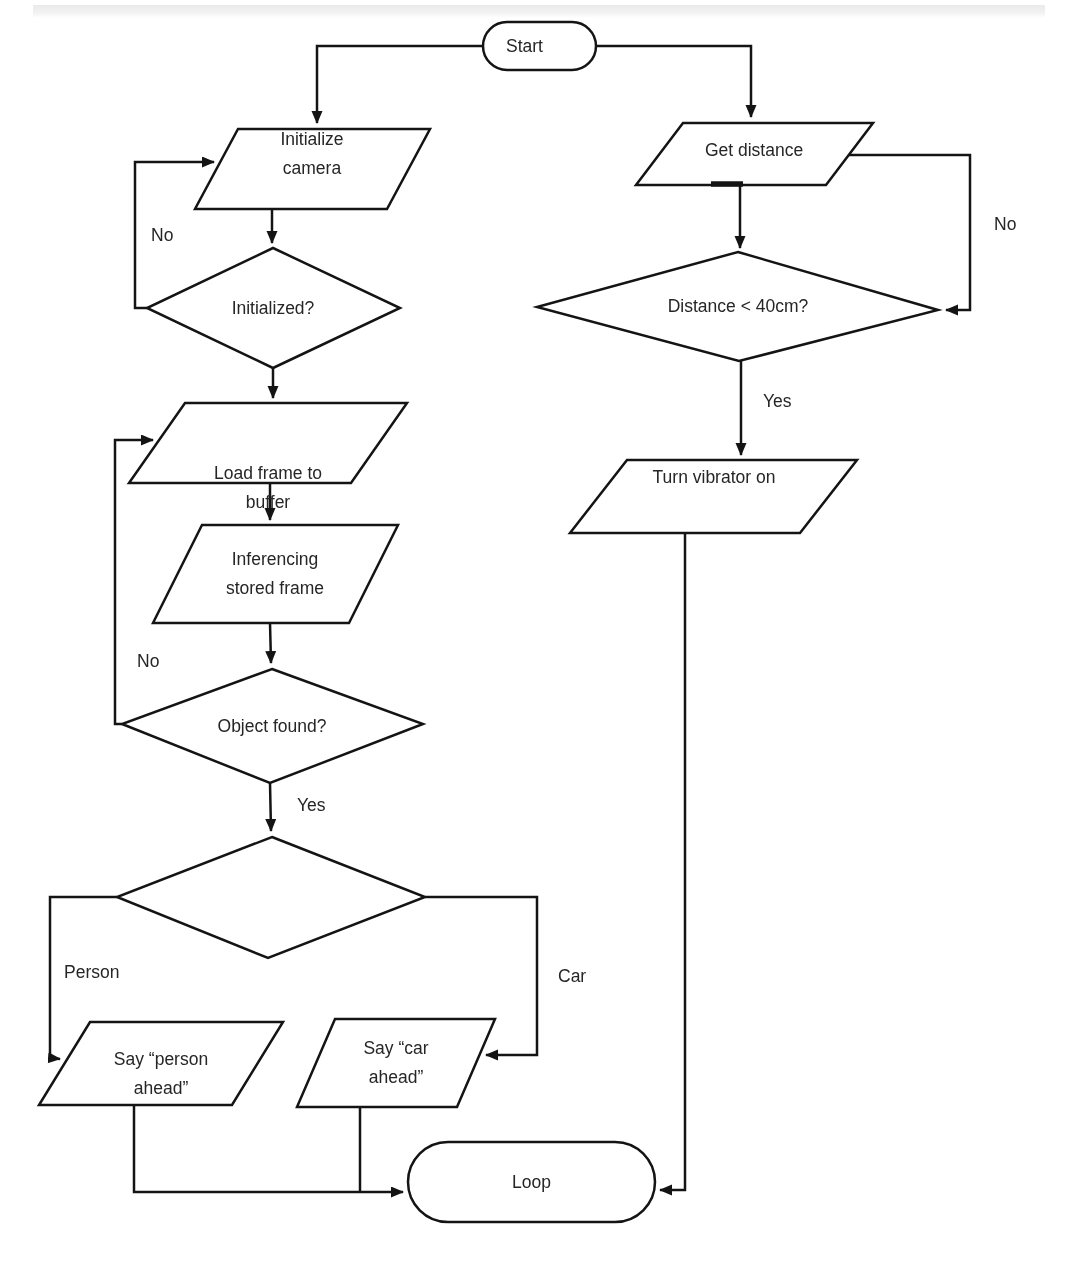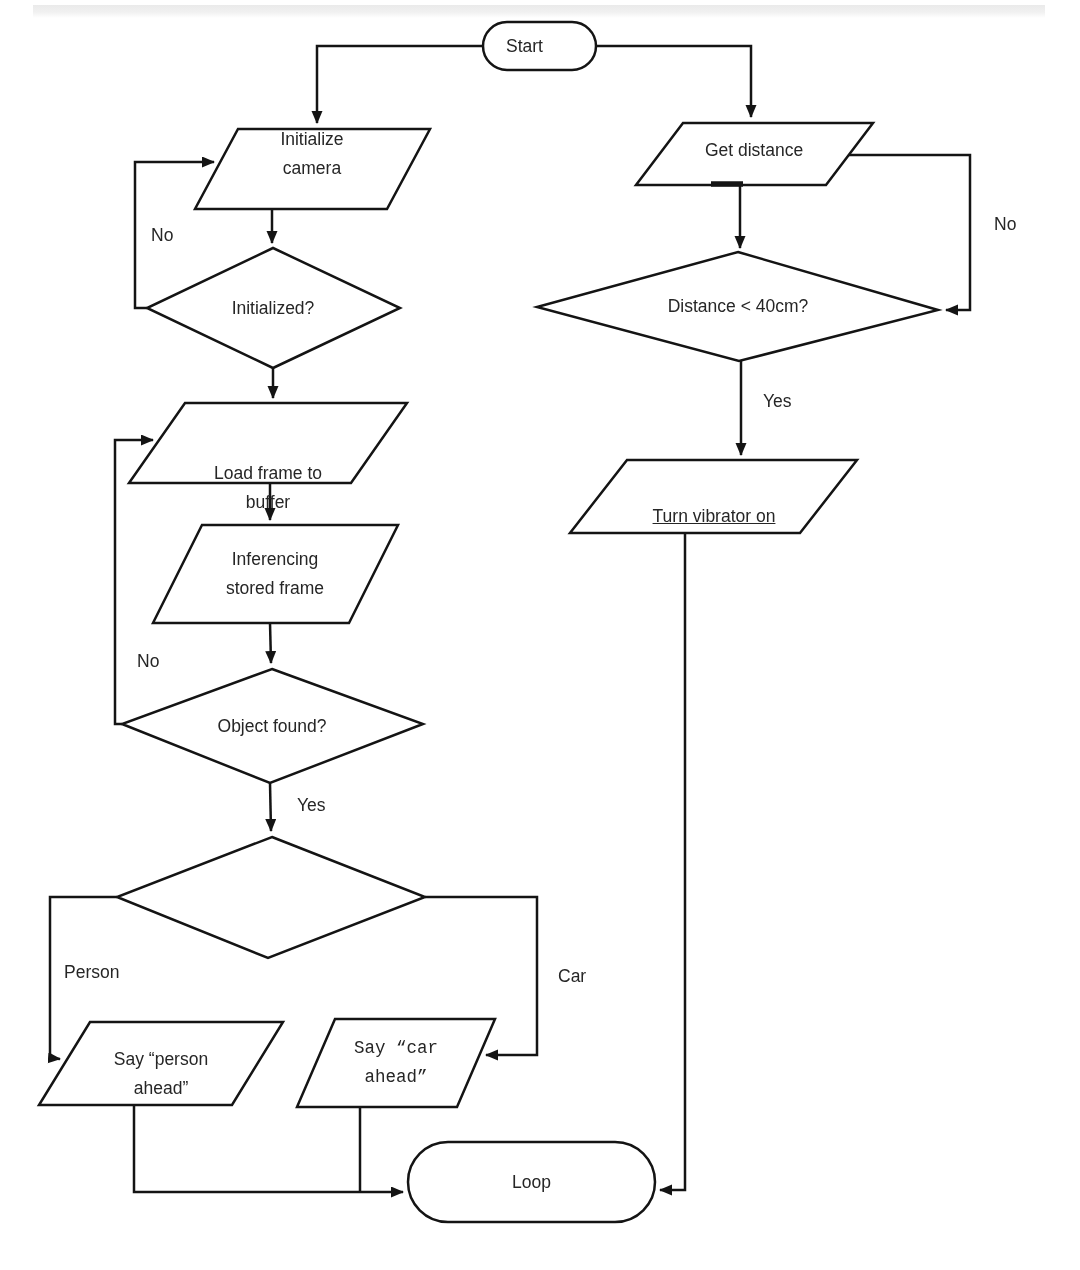--- a/index.html
+++ b/index.html
@@ -82,26 +82,26 @@
   <div class="node-label" style="left:212px; top:114px; width:200px; height:80px;">Initialize
 camera</div>
   <div class="node-label" style="left:173px; top:248px; width:200px; height:120px;">Initialized?</div>
   <div class="node-label" style="left:168px; top:403px; width:200px; height:80px;margin-top:45px;">Load frame to
 buffer</div>
   <div class="node-label" style="left:172px; top:669px; width:200px; height:114px;">Object found?</div>
   <div class="node-label" style="left:175px; top:525px; width:200px; height:98px;">Inferencing
 stored frame</div>
   <div class="node-label" style="left:61px; top:1032px; width:200px; height:83px;">Say “person
 ahead”</div>
-  <div class="node-label" style="left:296px; top:1019px; width:200px; height:88px;font-family:Liberation Mono, monospace;">Say “car
+  <div class="node-label" style="left:296px; top:1019px; width:200px; height:88px;">Say “car
 ahead”</div>
   <div class="node-label" style="left:408px; top:1142px; width:247px; height:80px;">Loop</div>
   <div class="node-label" style="left:654px; top:123px; width:200px; height:54px;">Get distance</div>
   <div class="node-label" style="left:638px; top:252px; width:200px; height:109px;">Distance &lt; 40cm?</div>
-  <div class="node-label" style="left:614px; top:480px; width:200px; height:73px;text-decoration:underline;">Turn vibrator on</div>
+  <div class="node-label" style="left:614px; top:441px; width:200px; height:73px;">Turn vibrator on</div>
 
   <div class="edge-label" style="left:151px; top:225px;">No</div>
   <div class="edge-label" style="left:137px; top:651px;">No</div>
   <div class="edge-label" style="left:297px; top:795px;">Yes</div>
   <div class="edge-label" style="left:64px; top:962px;">Person</div>
   <div class="edge-label" style="left:558px; top:966px;">Car</div>
   <div class="edge-label" style="left:994px; top:214px;">No</div>
   <div class="edge-label" style="left:763px; top:391px;">Yes</div>
 
 </div>

